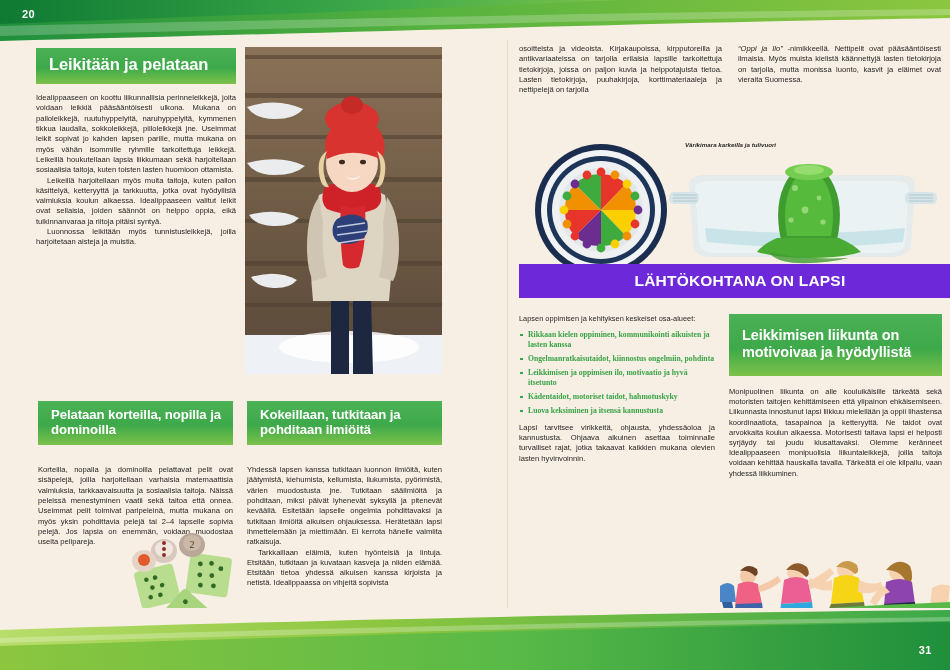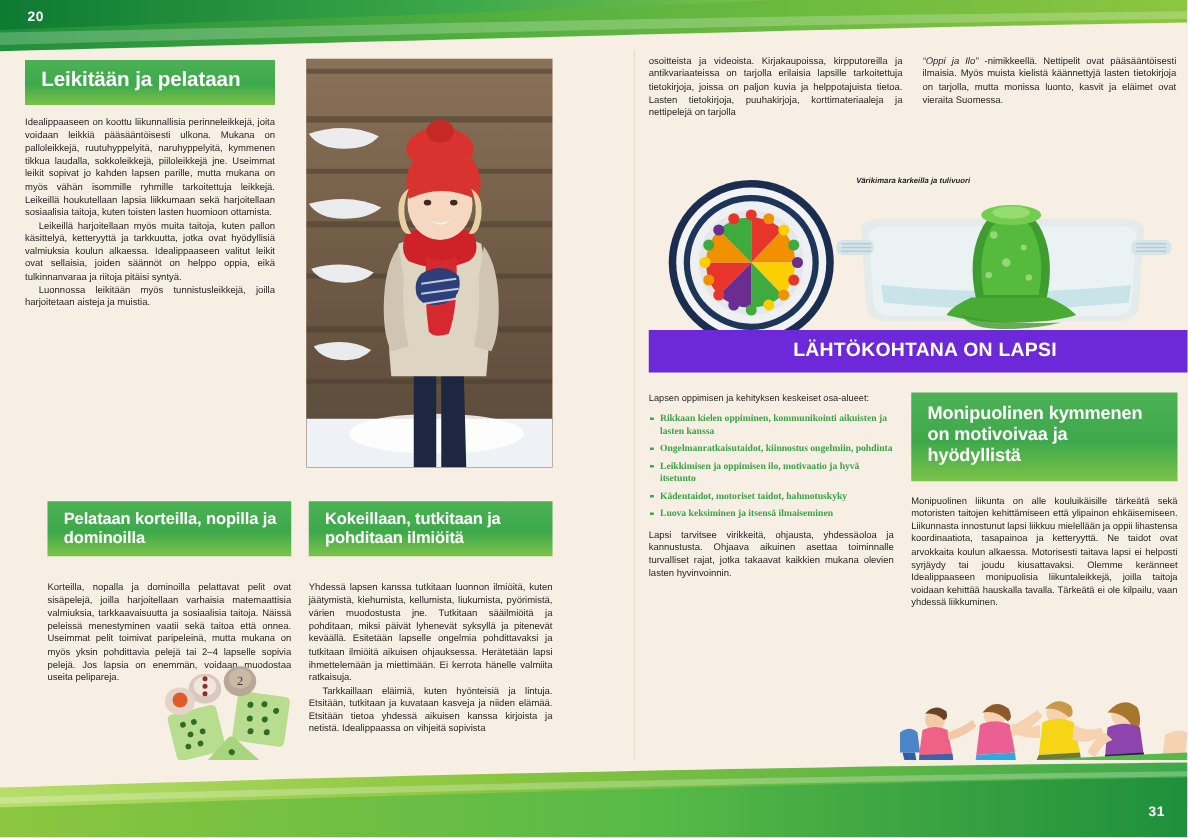--- a/index.html
+++ b/index.html
@@ -38,21 +38,21 @@
 
   
   .copy{
     font-size:7.6px;line-height:1.36;color:#231f20;text-align:justify;
     font-family:"Liberation Sans", sans-serif;
   }
   .copy p{margin:0;}
   .copy p + p{text-indent:11px;}
 
   
-  .l-col1{position:absolute;left:20px;top:48px;width:200px;}
+  .l-col1{position:absolute;left:36px;top:48px;width:200px;}
   .l-title1{width:200px;font-size:16.5px;height:36px;display:flex;align-items:center;}
   .l-body1{margin-top:9px;width:200px;}
 
   .photo-girl{
     position:absolute;left:245px;top:47px;width:197px;height:327px;
     overflow:hidden;background:#8d7a63;
   }
 
   .lower-left{position:absolute;left:38px;top:381px;width:404px;}
   .lower-cols{display:flex;gap:14px;}
@@ -370,29 +370,29 @@
   </div>
 
   <div class="r-lower">
     <div class="r-left-col">
       <p class="lead-line">Lapsen oppimisen ja kehityksen keskeiset osa-alueet:</p>
       <ul class="bullets">
         <li>Rikkaan kielen oppiminen, kommunikointi aikuisten ja lasten kanssa</li>
         <li>Ongelmanratkaisutaidot, kiinnostus ongelmiin, pohdinta</li>
         <li>Leikkimisen ja oppimisen ilo, motivaatio ja hyvä itsetunto</li>
         <li>Kädentaidot, motoriset taidot, hahmotuskyky</li>
-        <li>Luova keksiminen ja itsensä ilmaiseminen</li>
+        <li>Luova keksiminen ja itsensä kannustusta</li>
       </ul>
       <div class="copy">
         <p>Lapsi tarvitsee virikkeitä, ohjausta, yhdessäoloa ja kannustusta. Ohjaava aikuinen asettaa toiminnalle turvalliset rajat, jotka takaavat kaikkien mukana olevien lasten hyvinvoinnin.</p>
       </div>
     </div>
 
     <div class="r-right-col">
-      <div class="greenbox r-sidebar-title">Monipuolinen kymmenen on motivoivaa ja hyödyllistä</div>
+      <div class="greenbox r-sidebar-title">Leikkimisen liikunta on motivoivaa ja hyödyllistä</div>
       <div class="copy r-sidebar-body">
         <p>Monipuolinen liikunta on alle kouluikäisille tärkeätä sekä motoristen taitojen kehittämiseen että ylipainon ehkäisemiseen. Liikunnasta innostunut lapsi liikkuu mielellään ja oppii lihastensa koordinaatiota, tasapainoa ja ketteryyttä. Ne taidot ovat arvokkaita koulun alkaessa. Motorisesti taitava lapsi ei helposti syrjäydy tai joudu kiusattavaksi. Olemme keränneet Idealippaaseen monipuolisia liikuntaleikkejä, joilla taitoja voidaan kehittää hauskalla tavalla. Tärkeätä ei ole kilpailu, vaan yhdessä liikkuminen.</p>
       </div>
     </div>
   </div>
 
   <div class="kids-photo">
     <svg width="232" height="92" viewBox="0 0 232 92">
       <rect width="232" height="92" fill="#f7efe3"></rect>
 

